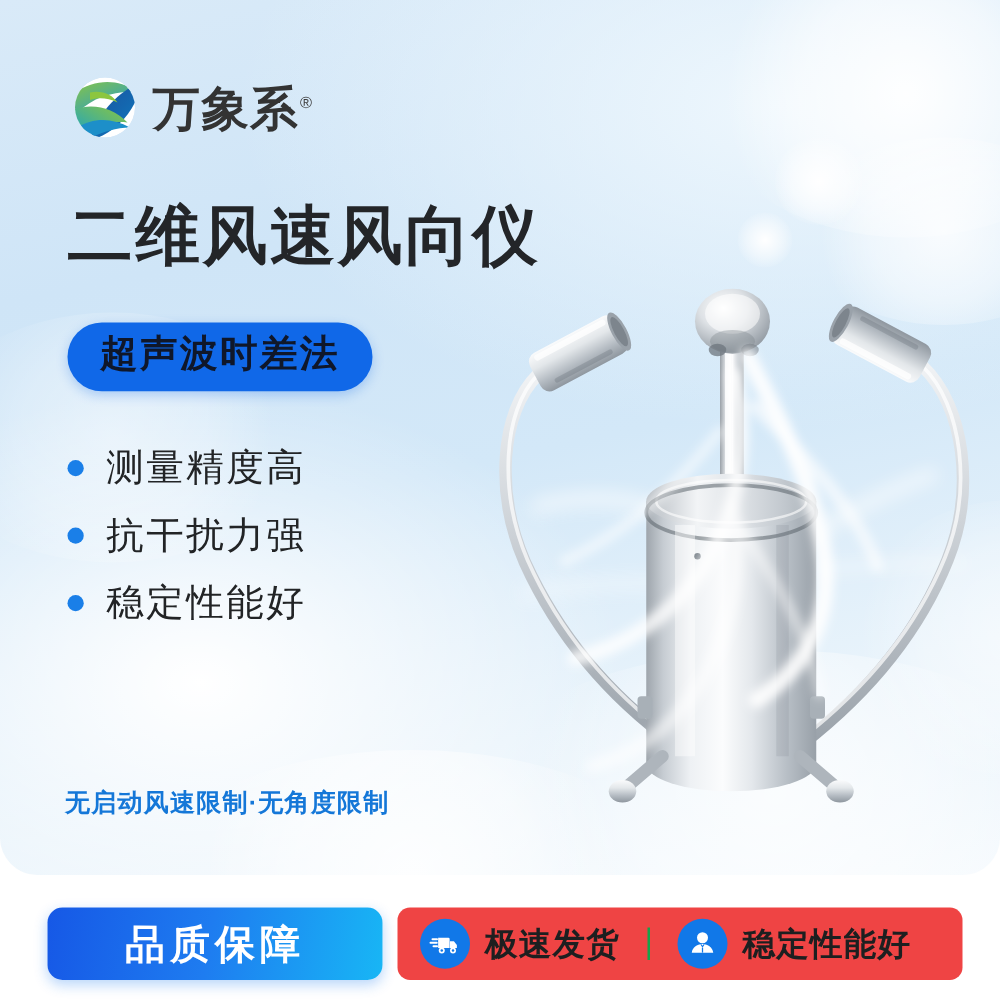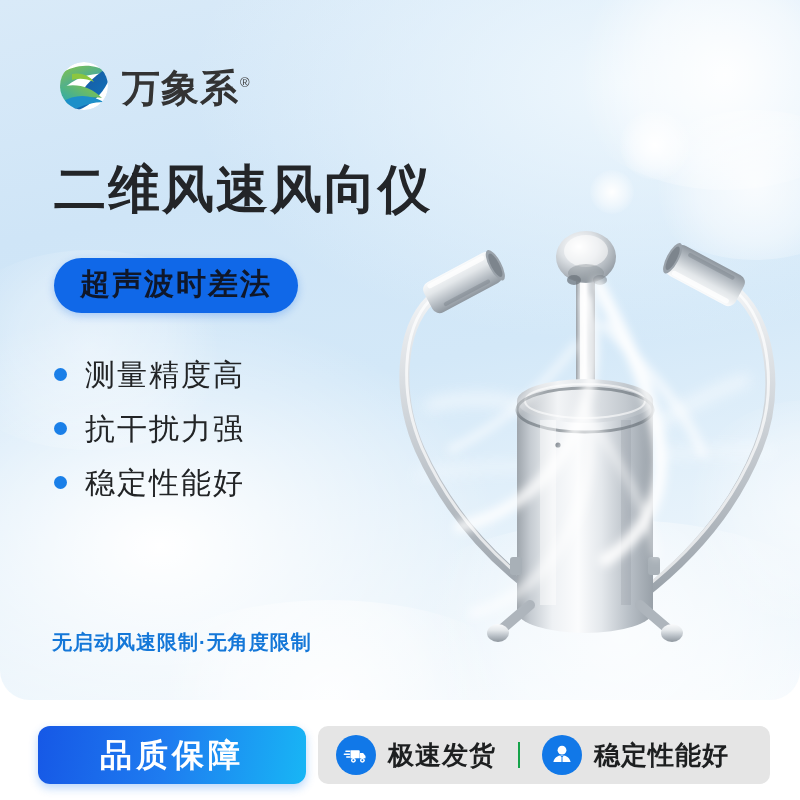--- a/index.html
+++ b/index.html
@@ -199,21 +199,21 @@
     justify-content: center;
     box-shadow: 0 4px 10px rgba(24,120,240,0.30);
     line-height: 1;
   }
   .service-bar {
     position: absolute;
     left: 318px;
     top: 726px;
     width: 452px;
     height: 58px;
-    background: #e5e5e5;
+    background: #ef4444;
     border-radius: 10px;
     display: flex;
     align-items: center;
   }
   .service-item {
     display: flex;
     align-items: center;
     gap: 12px;
     padding: 0 22px;
   }

